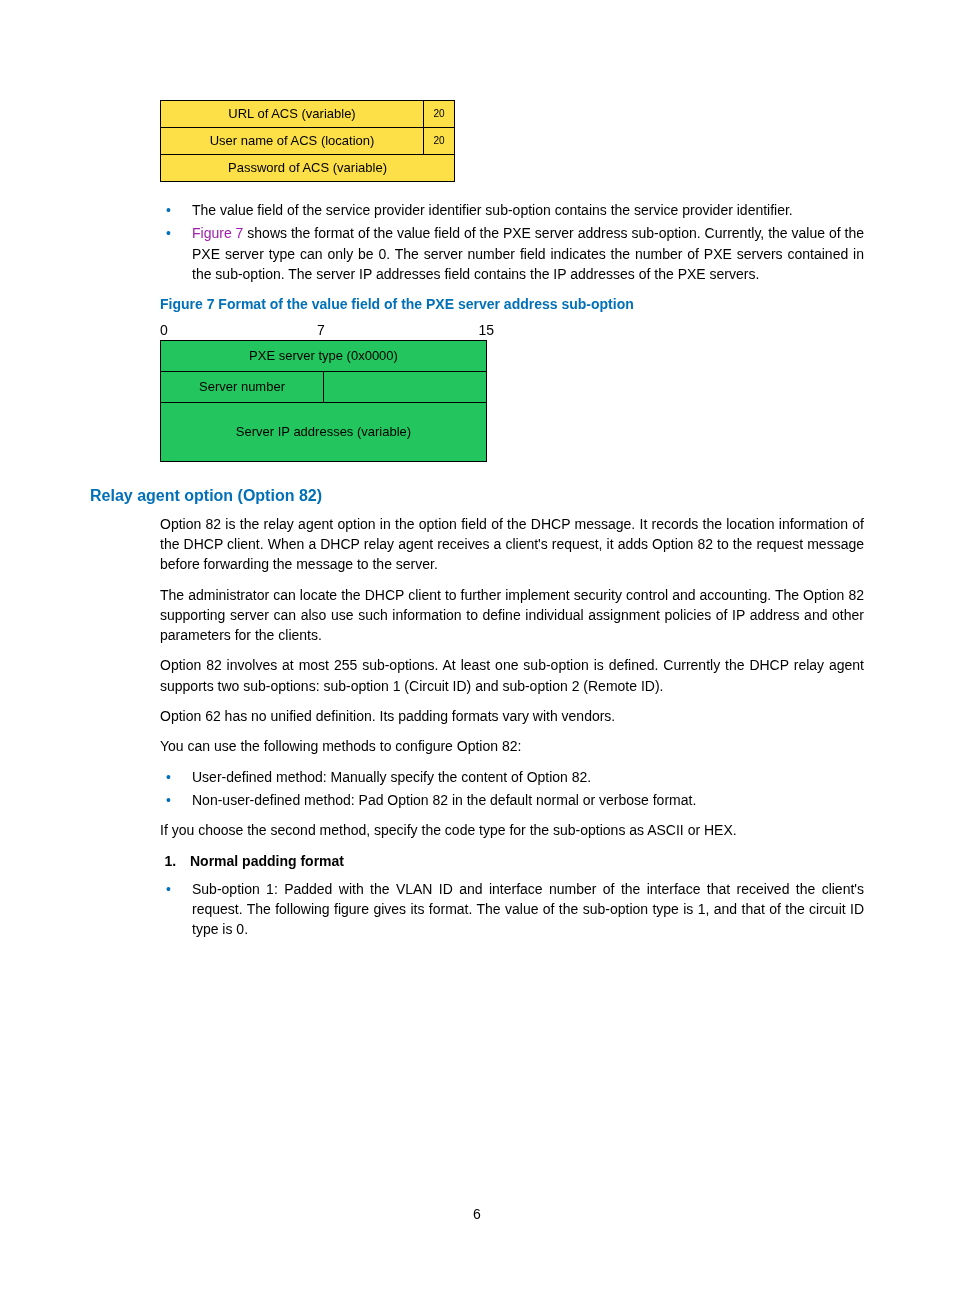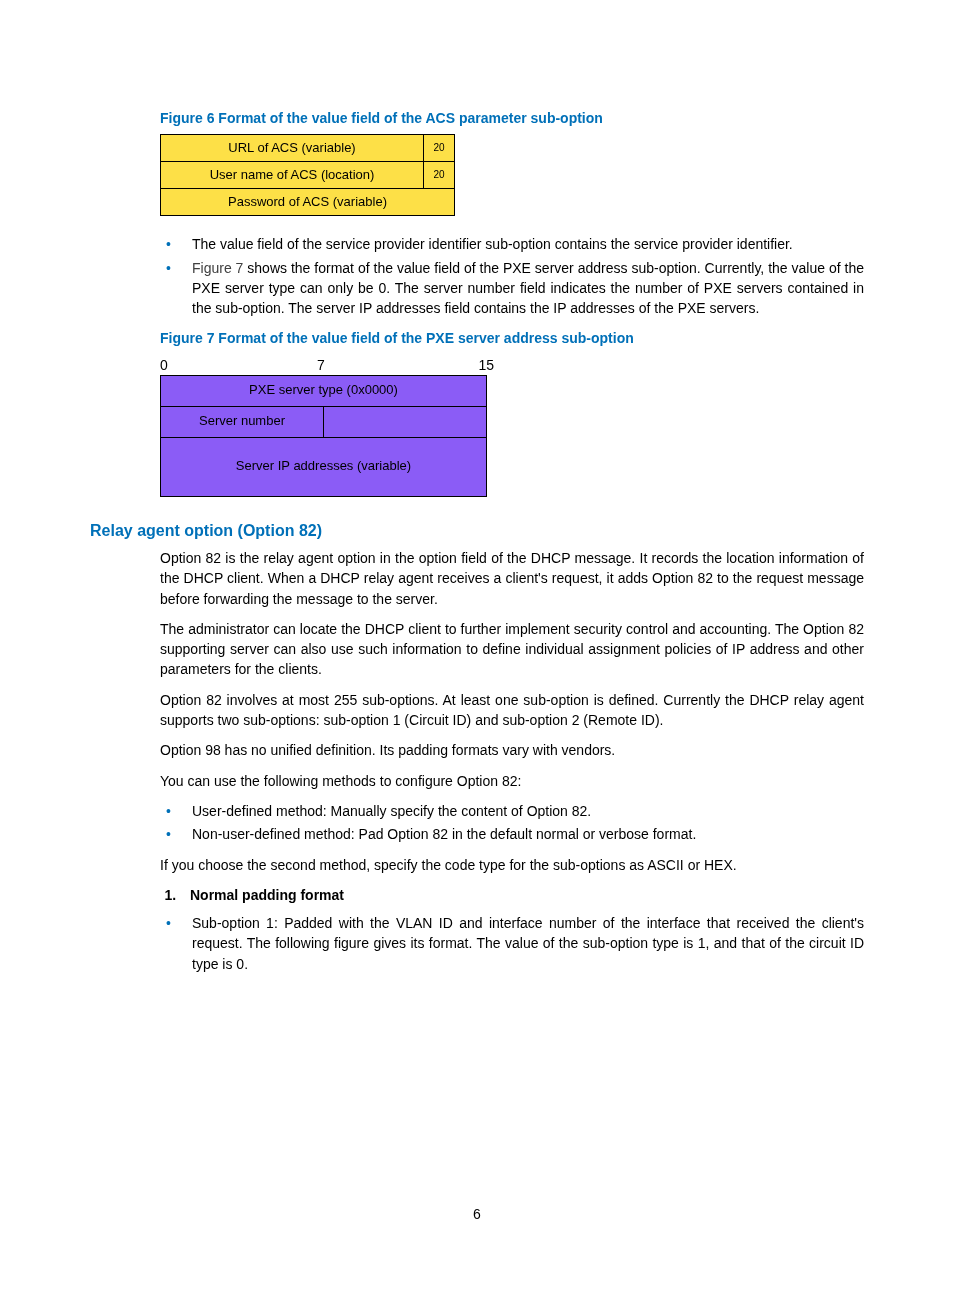--- a/index.html
+++ b/index.html
@@ -61,21 +61,21 @@
       padding-left: 20px;
       margin: 6px 0 8px 0;
       font-weight: bold;
       color: #000;
     }
     ol.numlist li span {
       font-weight: bold;
       margin-left: 10px;
     }
     .link {
-      color: #404040;
+      color: #a21caf;
     }
     
     .fig6 {
       border-collapse: collapse;
       margin-left: 70px;
     }
     .fig6 td {
       border: 1px solid #000;
       background: #fde047;
       font-size: 13px;
@@ -96,21 +96,21 @@
       height: 18px;
     }
     .fig7labels .l0 { position: absolute; left: 0; }
     .fig7labels .l7 { position: absolute; left: 157px; }
     .fig7labels .l15 { position: absolute; right: -4px; }
     .fig7 {
       border-collapse: collapse;
     }
     .fig7 td {
       border: 1px solid #000;
-      background: #8b5cf6;
+      background: #22c55e;
       font-size: 13px;
       text-align: center;
       vertical-align: middle;
     }
     .fig7 .rowcell { width: 322px; height: 28px; }
     .fig7 .half { width: 160px; height: 28px; }
     .fig7 .tall { height: 56px; }
     .pagenum {
       position: absolute;
       bottom: 70px;
@@ -118,21 +118,20 @@
       width: 954px;
       text-align: center;
       font-size: 14px;
     }
   </style>
 </head>
 <body>
 
 <div class="page">
 
-  <div class="fig-title">Figure 6 Format of the value field of the ACS parameter sub-option</div>
 
   <table class="fig6">
     <tbody>
         <tr>
       <td class="wide">URL of ACS (variable)</td>
       <td class="narrow">20</td>
     </tr>
     <tr>
       <td class="wide">User name of ACS (location)</td>
       <td class="narrow">20</td>
@@ -173,21 +172,21 @@
     </tbody>
       </table>
   </div>
 
   <div class="section-title">Relay agent option (Option 82)</div>
 
   <div class="content">
     <p>Option 82 is the relay agent option in the option field of the DHCP message. It records the location information of the DHCP client. When a DHCP relay agent receives a client's request, it adds Option 82 to the request message before forwarding the message to the server.</p>
     <p>The administrator can locate the DHCP client to further implement security control and accounting. The Option 82 supporting server can also use such information to define individual assignment policies of IP address and other parameters for the clients.</p>
     <p>Option 82 involves at most 255 sub-options. At least one sub-option is defined. Currently the DHCP relay agent supports two sub-options: sub-option 1 (Circuit ID) and sub-option 2 (Remote ID).</p>
-    <p>Option 98 has no unified definition. Its padding formats vary with vendors.</p>
+    <p>Option 62 has no unified definition. Its padding formats vary with vendors.</p>
     <p>You can use the following methods to configure Option 82:</p>
 
     <ul class="bullets">
       <li>User-defined method: Manually specify the content of Option 82.</li>
       <li>Non-user-defined method: Pad Option 82 in the default normal or verbose format.</li>
     </ul>
 
     <p>If you choose the second method, specify the code type for the sub-options as ASCII or HEX.</p>
 
     <ol class="numlist">

